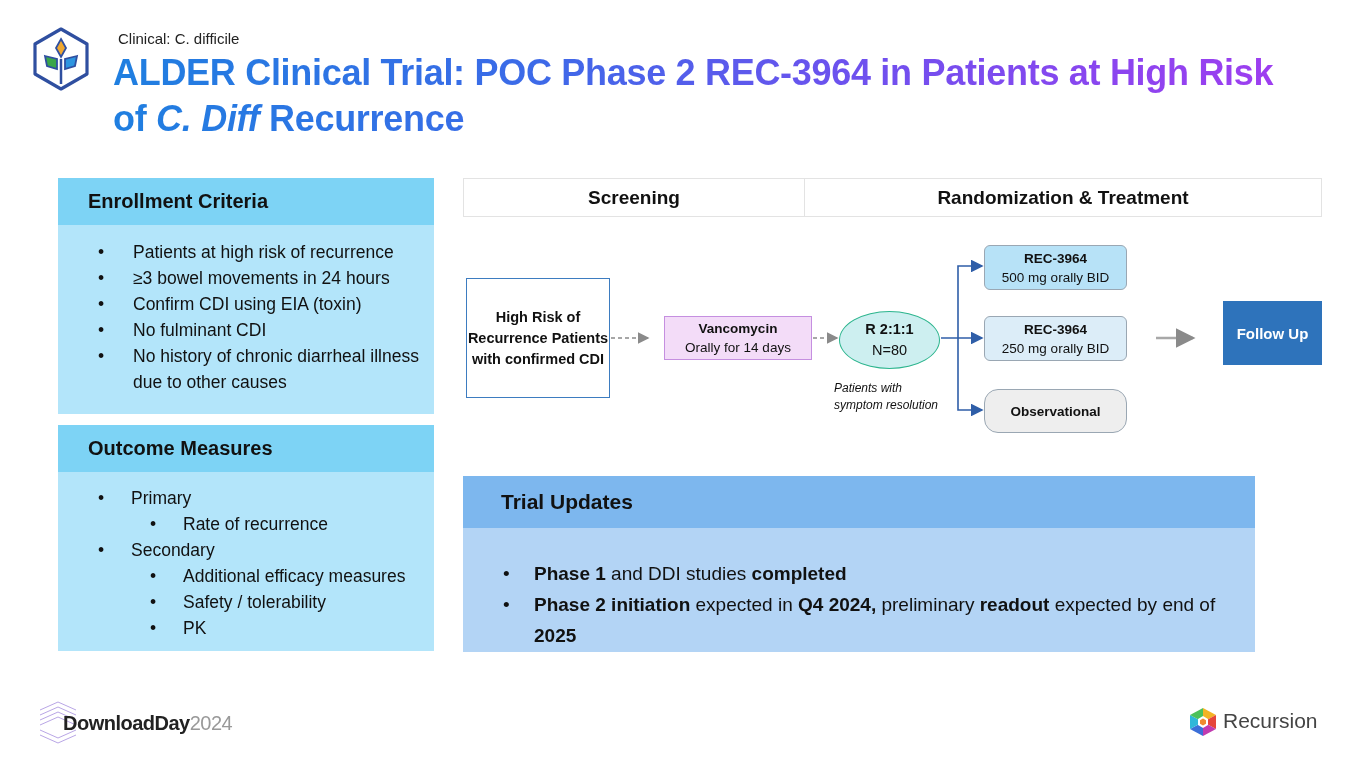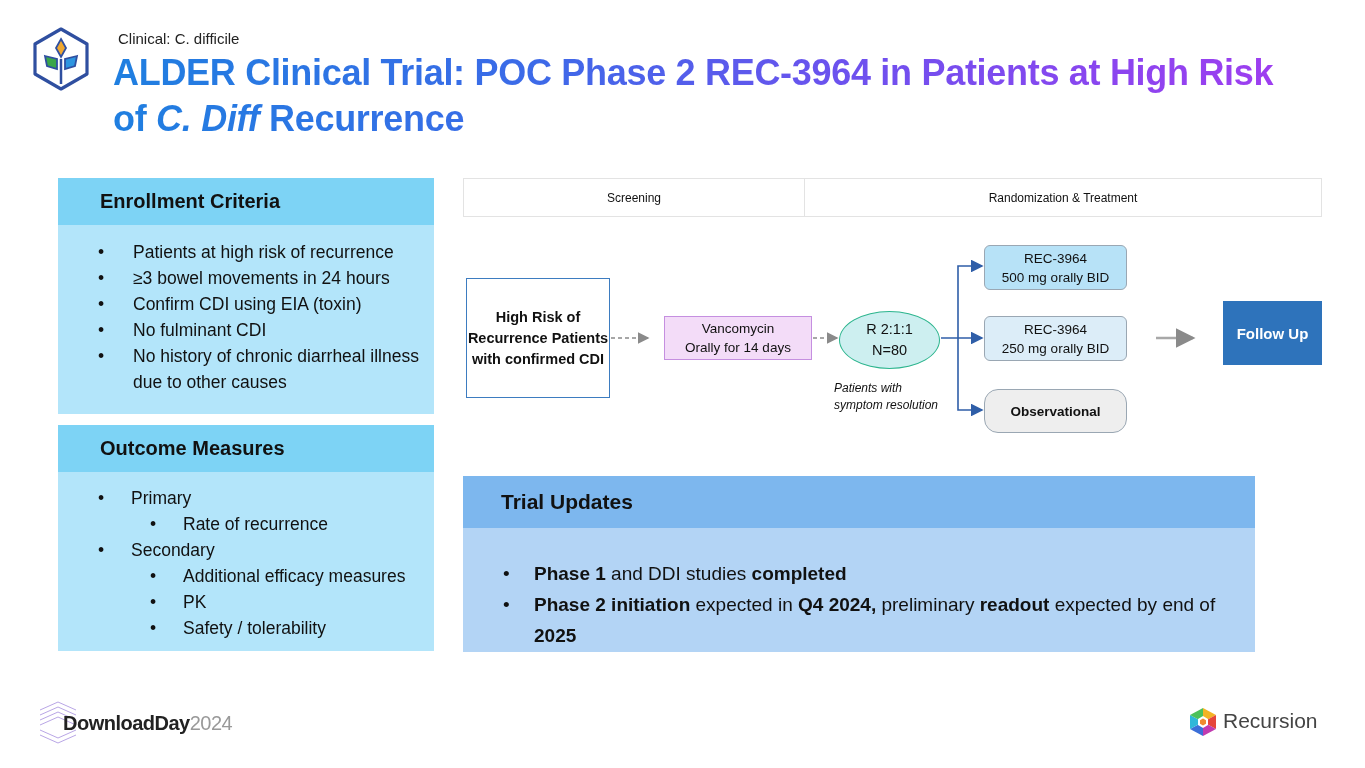--- a/index.html
+++ b/index.html
@@ -9,41 +9,41 @@
   
   .logo-mark { position: absolute; left: 30px; top: 26px; width: 62px; height: 66px; }
   .eyebrow { position: absolute; left: 118px; top: 30px; font-size: 15px; color: #222; }
   .title { position: absolute; left: 113px; top: 50px; width: 1200px; font-size: 36px; font-weight: bold; line-height: 46px;
            background: linear-gradient(90deg, #1f7fe0 0%, #3c6ae8 35%, #6b52ee 60%, #a23cf0 100%);
            -webkit-background-clip: text; background-clip: text; color: transparent; letter-spacing: -0.3px; }
   .title i { font-style: italic; }
 
   
   .panel { position: absolute; left: 58px; width: 376px; background: #b3e5fa; }
-  .panel .ph { background: #7dd3f5; height: 47px; padding-left: 42px; display: flex; align-items: center; font-weight: bold; font-size: 20px; color: #111; }
+  .panel .ph { background: #7dd3f5; height: 47px; padding-left: 30px; display: flex; align-items: center; font-weight: bold; font-size: 20px; color: #111; }
   .panel ul { list-style: none; padding: 14px 0 0 40px; font-size: 17.5px; line-height: 26px; color: #111; }
   .panel li { position: relative; padding-left: 35px; }
   .panel li::before { content: "•"; position: absolute; left: 0; top: 0; }
   .panel li.sub { padding-left: 87px; }
   .panel li.sub::before { left: 52px; }
   #enroll { top: 178px; height: 236px; }
   #outcome { top: 425px; height: 226px; }
   #outcome ul { padding-left: 40px; padding-top: 13px; }
   #outcome li { padding-left: 33px; }
   #outcome li.sub { padding-left: 85px; }
 
   
   .phase-bar { position: absolute; left: 463px; top: 178px; width: 859px; height: 39px; border: 1.5px solid #e3e3e3; display: flex; }
-  .phase-bar div { display: flex; align-items: center; justify-content: center; font-weight: normal; font-size: 12px; }
+  .phase-bar div { display: flex; align-items: center; justify-content: center; font-weight: bold; font-size: 19px; }
   .phase-bar .p1 { width: 341px; border-right: 1.5px solid #e3e3e3; }
   .phase-bar .p2 { flex: 1; }
 
   
   .box { position: absolute; display: flex; flex-direction: column; align-items: center; justify-content: center; text-align: center; font-size: 13.5px; line-height: 19px; color: #111; }
-  .box b { font-weight: normal; }
+  .box b { font-weight: bold; }
   #pop { left: 466px; top: 278px; width: 144px; height: 120px; border: 1.5px solid #3d7cc0; background: #fff; font-weight: bold; font-size: 14.5px; line-height: 21px; }
   #vanc { left: 664px; top: 316px; width: 148px; height: 44px; border: 1.5px solid #c58fe0; background: #f3dcf8; }
   #rand { left: 839px; top: 311px; width: 101px; height: 58px; border: 1.5px solid #2db58e; background: #cdeff0; border-radius: 50%; font-size: 14.5px; line-height: 21px; }
   #arm1 { left: 984px; top: 245px; width: 143px; height: 45px; border: 1.5px solid #9aa7b3; background: #b7e2f7; border-radius: 6px; }
   #arm2 { left: 984px; top: 316px; width: 143px; height: 45px; border: 1.5px solid #9aa7b3; background: #dcedf8; border-radius: 6px; }
   #arm3 { left: 984px; top: 389px; width: 143px; height: 44px; border: 1.5px solid #9aa7b3; background: #eeeeee; border-radius: 14px; font-weight: bold; }
   #follow { left: 1223px; top: 301px; width: 99px; height: 64px; background: #2e73bb; color: #fff; font-weight: bold; font-size: 15px; }
   .note { position: absolute; left: 834px; top: 380px; font-size: 12px; font-style: italic; line-height: 17px; color: #111; }
   svg.connectors { position: absolute; left: 0; top: 0; width: 1365px; height: 768px; pointer-events: none; }
 
@@ -87,22 +87,22 @@
   </ul>
 </section>
 
 <section class="panel" id="outcome">
   <div class="ph">Outcome Measures</div>
   <ul>
     <li>Primary</li>
     <li class="sub">Rate of recurrence</li>
     <li>Secondary</li>
     <li class="sub">Additional efficacy measures</li>
+    <li class="sub">Safety / tolerability</li>
     <li class="sub">PK</li>
-    <li class="sub">Safety / tolerability</li>
   </ul>
 </section>
 
 <div class="phase-bar">
   <div class="p1">Screening</div>
   <div class="p2">Randomization &amp; Treatment</div>
 </div>
 
 <svg class="connectors">
   <defs>

